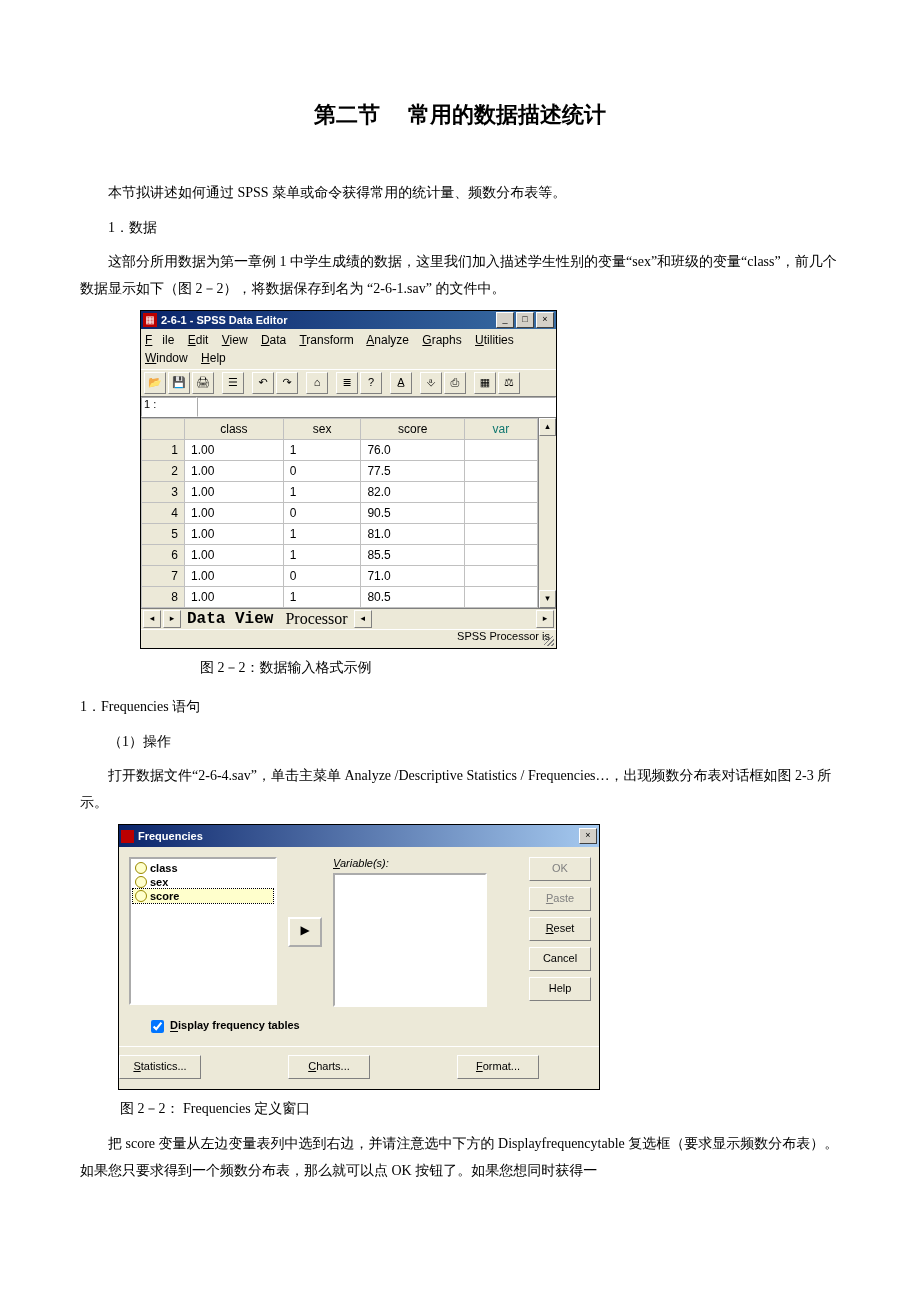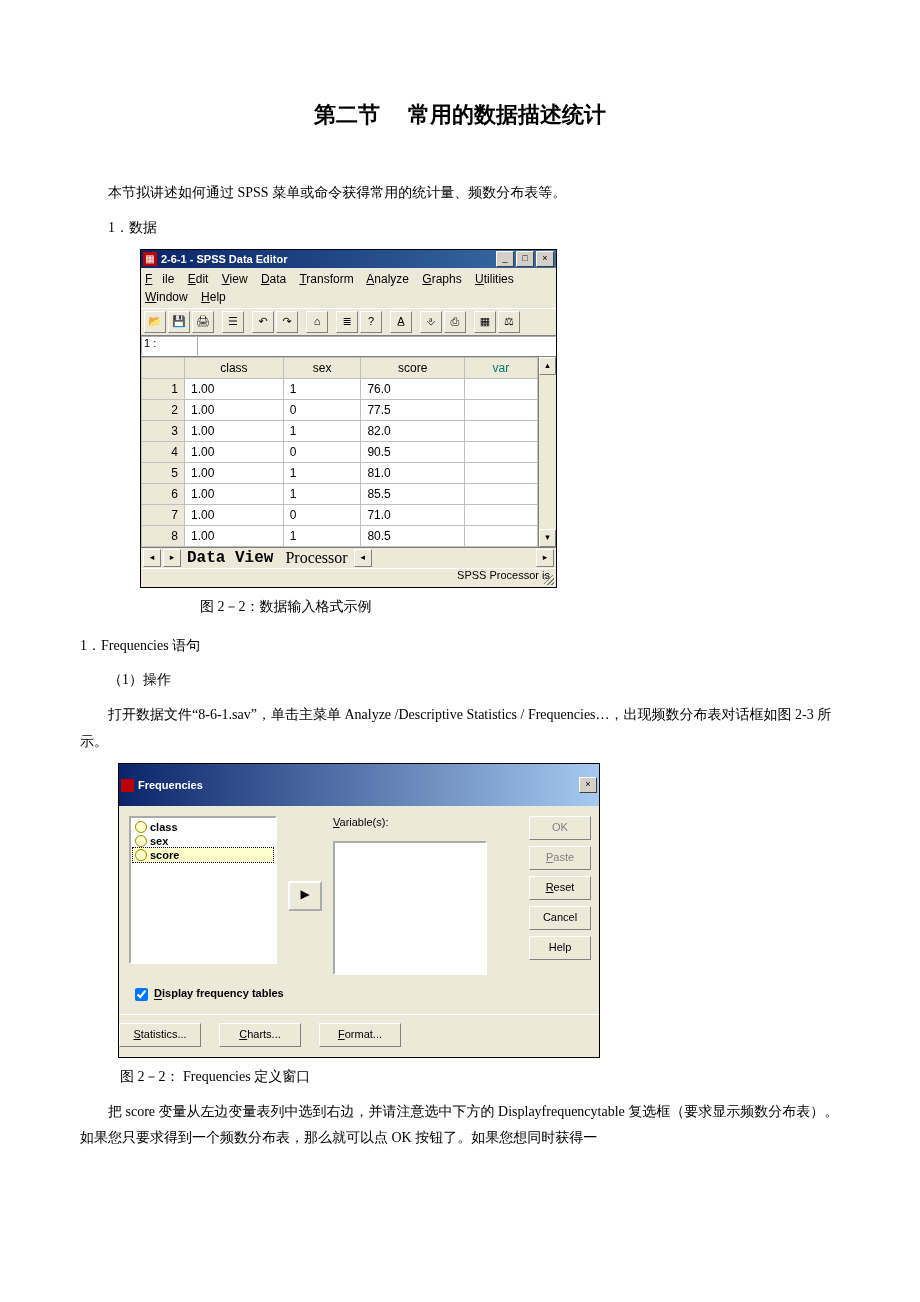--- a/index.html
+++ b/index.html
@@ -132,21 +132,21 @@
   .freq-dlg {
     width: 480px;
     margin: 8px 0 6px 38px;
     border: 1px solid #000;
     background: #ece9d8;
     font-family: Tahoma, Arial, sans-serif;
     font-size: 11px;
   }
   .freq-title {
     height: 18px; background: linear-gradient(to right,#0a246a,#a6caf0);
-    color:#fff; display:flex; align-items:center; padding:12px 2px;
+    color:#fff; display:flex; align-items:center; padding:2px 2px;
   }
   .freq-title .icon-app { width:13px; height:13px; background:#b00; margin-right:4px;}
   .freq-title .t { flex:1; font-weight:bold;}
   .freq-title .xbtn {
     width:16px; height:14px; background:#d4d0c8;
     border:1px solid #fff; border-right-color:#404040; border-bottom-color:#404040;
     text-align:center; font-size:9px; color:#000; line-height:12px;
   }
   .freq-body { padding: 10px 8px 6px 10px; display:flex; gap:8px; }
   .freq-list {
@@ -155,51 +155,52 @@
   }
   .freq-list .item { display:flex; align-items:center; gap:3px; padding:1px 2px; font-weight:bold;}
   .freq-list .item .dot { width:10px; height:10px; border:1px solid #998800; border-radius:50%; background:#ffffcc; display:inline-block;}
   .freq-list .item.sel { background:#ffffcc; outline:1px dotted #000; }
   .freq-mid { width:40px; display:flex; align-items:center; justify-content:center; }
   .freq-mid .arrow-btn {
     width:30px; height:26px; border:2px outset #fff; background:#ece9d8;
     text-align:center; line-height:22px; font-size:12px;
   }
   .freq-target { flex:1; }
-  .freq-target .lbl { margin-bottom:13px; }
+  .freq-target .lbl { margin-bottom:4px;font-style:italic; }
   .freq-target .box {
     width:150px; height:130px; background:#fff; border:2px inset #fff;
   }
   .freq-btns { width:62px; display:flex; flex-direction:column; gap:6px; }
   .dlg-btn {
     height:22px; border:1px solid #808080; border-top-color:#fff; border-left-color:#fff;
     background:#ece9d8; text-align:center; line-height:20px; font-size:11px;
   }
   .dlg-btn.disabled { color:#808080; }
-  .freq-check { padding: 4px 0 10px 12px; font-weight:bold; }
+  .freq-check { padding: 4px 0 10px 12px; font-weight:bold;margin-left:16px; }
   .freq-check input { vertical-align:middle; }
   .freq-bottom {
     border-top:1px solid #fff;
-    padding: 8px 96px 10px 0;
-    display:flex; gap:18px; justify-content:flex-start;
+    padding: 8px 60px 10px 0;
+    display:flex; gap:18px; justify-content:space-between;
   }
   .freq-bottom .dlg-btn { width:80px; }
 
   .watermark {
     position: relative;
   }
 </style>
 </head>
 <body>
 
 <div class="page">
   <h1 class="section-title">第二节　 常用的数据描述统计</h1>
 
   <p class="indent">本节拟讲述如何通过 SPSS 菜单或命令获得常用的统计量、频数分布表等。</p>
   <p class="indent">1．数据</p>
+  <p class="indent">这部分所用数据为第一章例 1 中学生成绩的数据，这里我们加入描述学生性别的变量“sex”和班级的变量“class”，前几个数据显示如下（图 2－2），将数据保存到名为 “2-6-1.sav” 的文件中。</p>
 
   <div class="watermark">
     <div class="spss-win">
       <div class="spss-titlebar">
         <span class="icon-app">▦</span>
         <span class="title-text">2-6-1 - SPSS Data Editor</span>
         <span class="winbtns">
           <span class="winbtn">_</span>
           <span class="winbtn">□</span>
           <span class="winbtn">×</span>
@@ -335,21 +336,21 @@
         <span class="grip"></span>
       </div>
     </div>
 
   </div>
 
   <p class="fig-caption">图 2－2：数据输入格式示例</p>
 
   <p class="no-indent">1．Frequencies 语句</p>
   <p class="indent">（1）操作</p>
-  <p class="indent">打开数据文件“8-6-1.sav”，单击主菜单 Analyze /Descriptive Statistics / Frequencies…，出现频数分布表对话框如图 2-3 所示。</p>
+  <p class="indent">打开数据文件“2-6-4.sav”，单击主菜单 Analyze /Descriptive Statistics / Frequencies…，出现频数分布表对话框如图 2-3 所示。</p>
 
   <div class="freq-dlg">
     <div class="freq-title">
       <span class="icon-app"></span>
       <span class="t">Frequencies</span>
       <span class="xbtn">×</span>
     </div>
     <div class="freq-body">
       <div class="freq-list">
         <div class="item">

